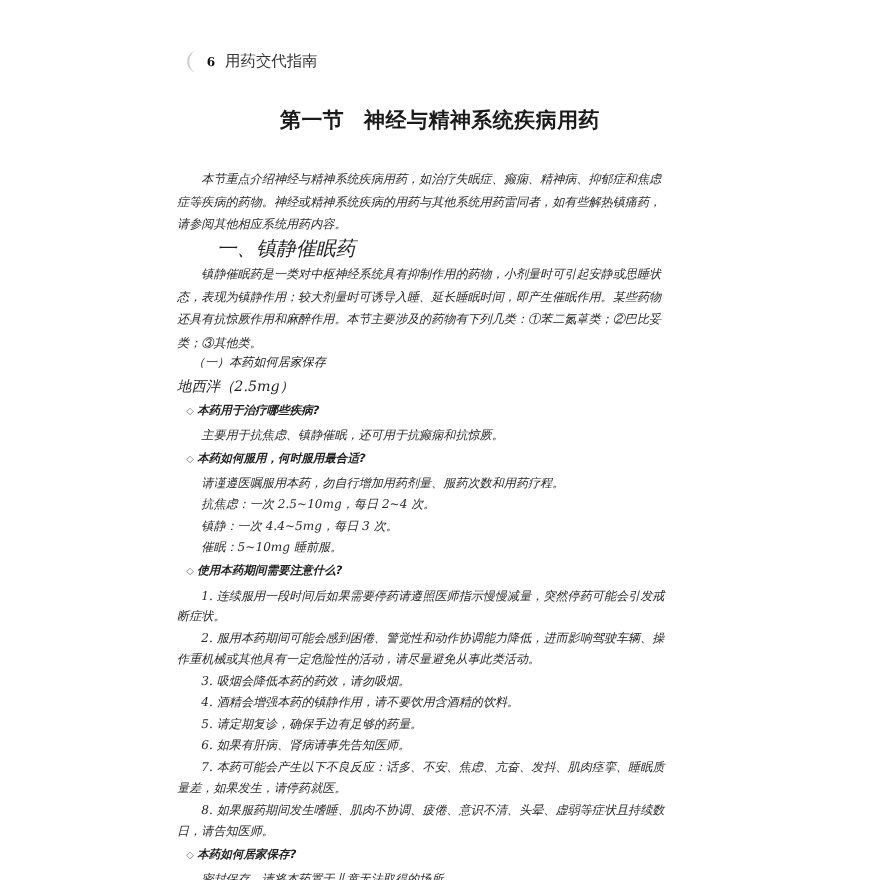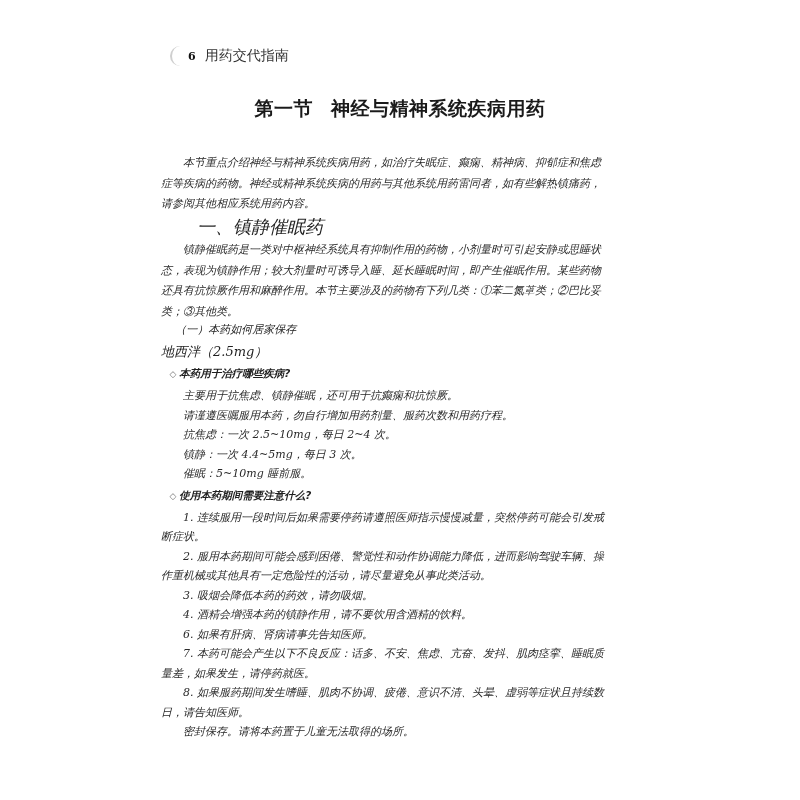--- a/index.html
+++ b/index.html
@@ -136,28 +136,31 @@
   <p class="para" style="margin-top:2px;">镇静催眠药是一类对中枢神经系统具有抑制作用的药物，小剂量时可引起安静或思睡状态，表现为镇静作用；较大剂量时可诱导入睡、延长睡眠时间，即产生催眠作用。某些药物还具有抗惊厥作用和麻醉作用。本节主要涉及的药物有下列几类：①苯二氮䓬类；②巴比妥类；③其他类。</p>
 </div>
 
 <div class="content" style="top:319px;">
   <p class="h2">（一）本药如何居家保存</p>
   <p class="drug-name">地西泮（2.5mg）</p>
 
   <p class="q"><span class="bullet">◇</span><span>本药用于治疗哪些疾病?</span></p>
   <p class="a">主要用于抗焦虑、镇静催眠，还可用于抗癫痫和抗惊厥。</p>
 
+  <p class="q"><span class="bullet">◇</span><span>本药如何服用，何时服用最合适?</span></p>
   <p class="a">请谨遵医嘱服用本药，勿自行增加用药剂量、服药次数和用药疗程。</p>
   <p class="a">抗焦虑：一次 2.5~10mg，每日 2~4 次。</p>
   <p class="a">镇静：一次 4.4~5mg，每日 3 次。</p>
   <p class="a">催眠：5~10mg 睡前服。</p>
 
   <p class="q"><span class="bullet">◇</span><span>使用本药期间需要注意什么?</span></p>
   <p class="item">1. 连续服用一段时间后如果需要停药请遵照医师指示慢慢减量，突然停药可能会引发戒断症状。</p>
   <p class="item">2. 服用本药期间可能会感到困倦、警觉性和动作协调能力降低，进而影响驾驶车辆、操作重机械或其他具有一定危险性的活动，请尽量避免从事此类活动。</p>
   <p class="item">3. 吸烟会降低本药的药效，请勿吸烟。</p>
   <p class="item">4. 酒精会增强本药的镇静作用，请不要饮用含酒精的饮料。</p>
+  <p class="item">5. 请定期复诊，确保手边有足够的药量。</p>
   <p class="item">6. 如果有肝病、肾病请事先告知医师。</p>
   <p class="item">7. 本药可能会产生以下不良反应：话多、不安、焦虑、亢奋、发抖、肌肉痉挛、睡眠质量差，如果发生，请停药就医。</p>
   <p class="item">8. 如果服药期间发生嗜睡、肌肉不协调、疲倦、意识不清、头晕、虚弱等症状且持续数日，请告知医师。</p>
 
+  <p class="q"><span class="bullet">◇</span><span>本药如何居家保存?</span></p>
   <p class="a">密封保存。请将本药置于儿童无法取得的场所。</p>
 </div>
 
 </body></html>

